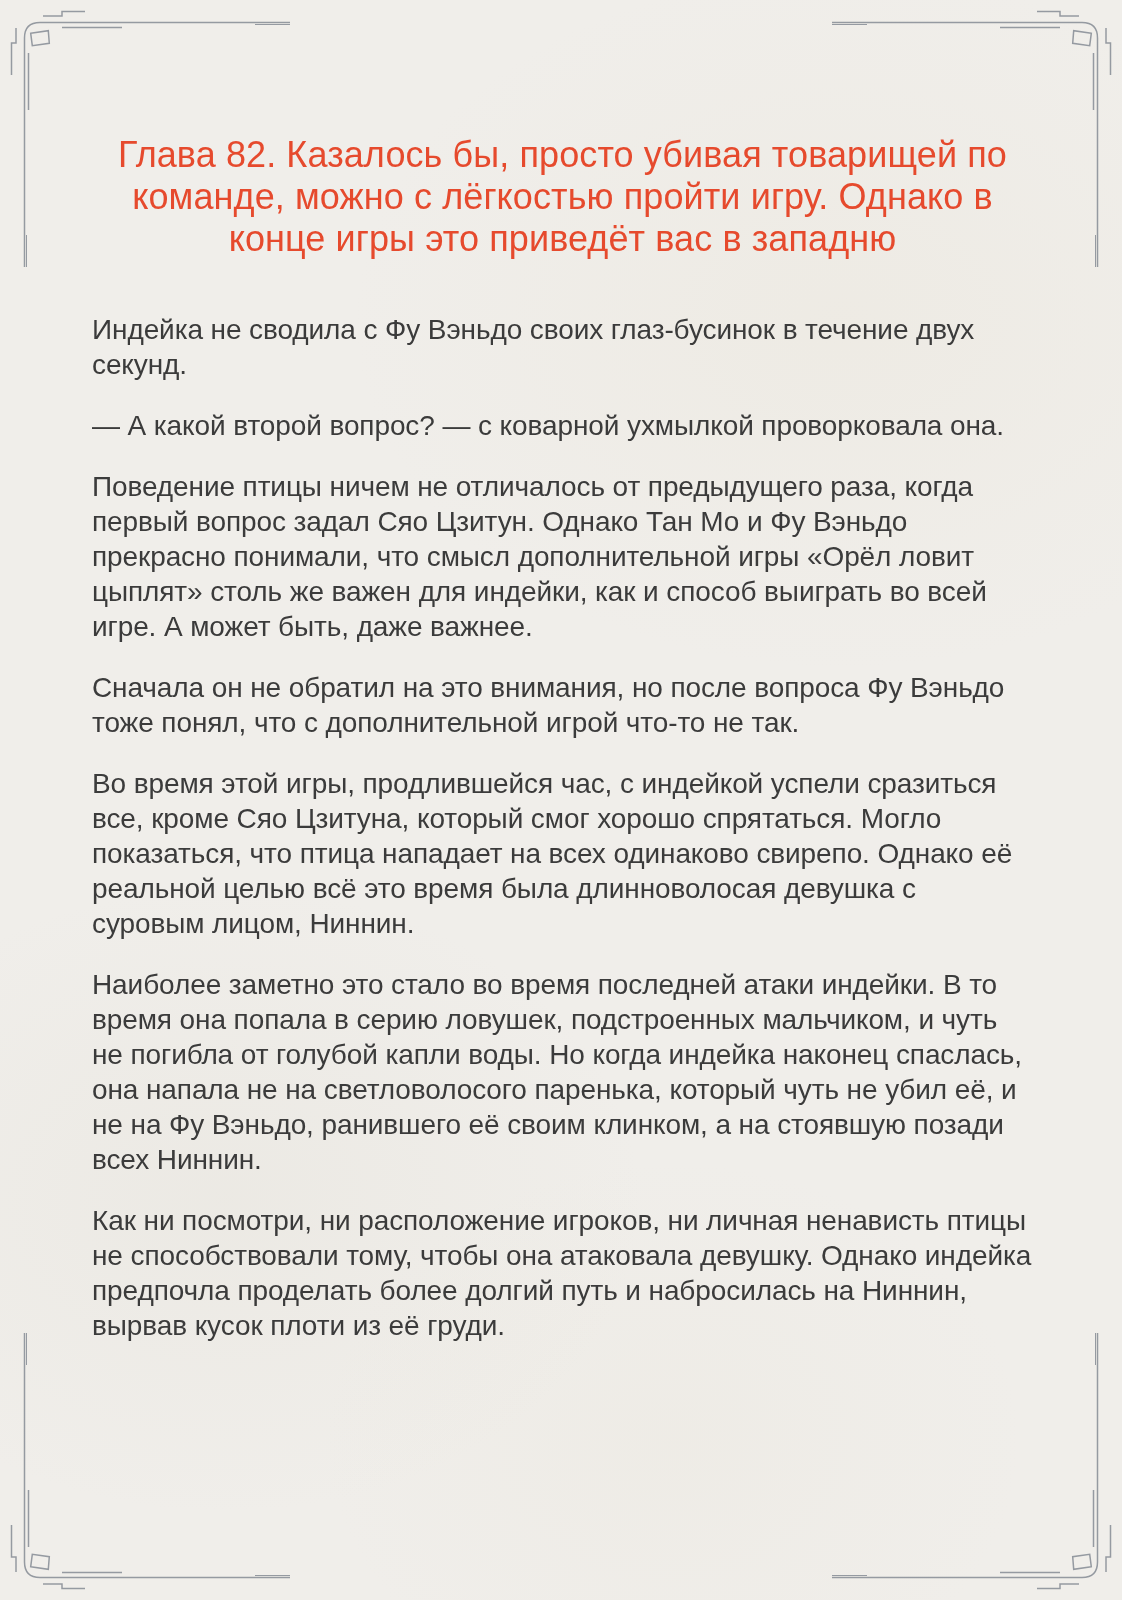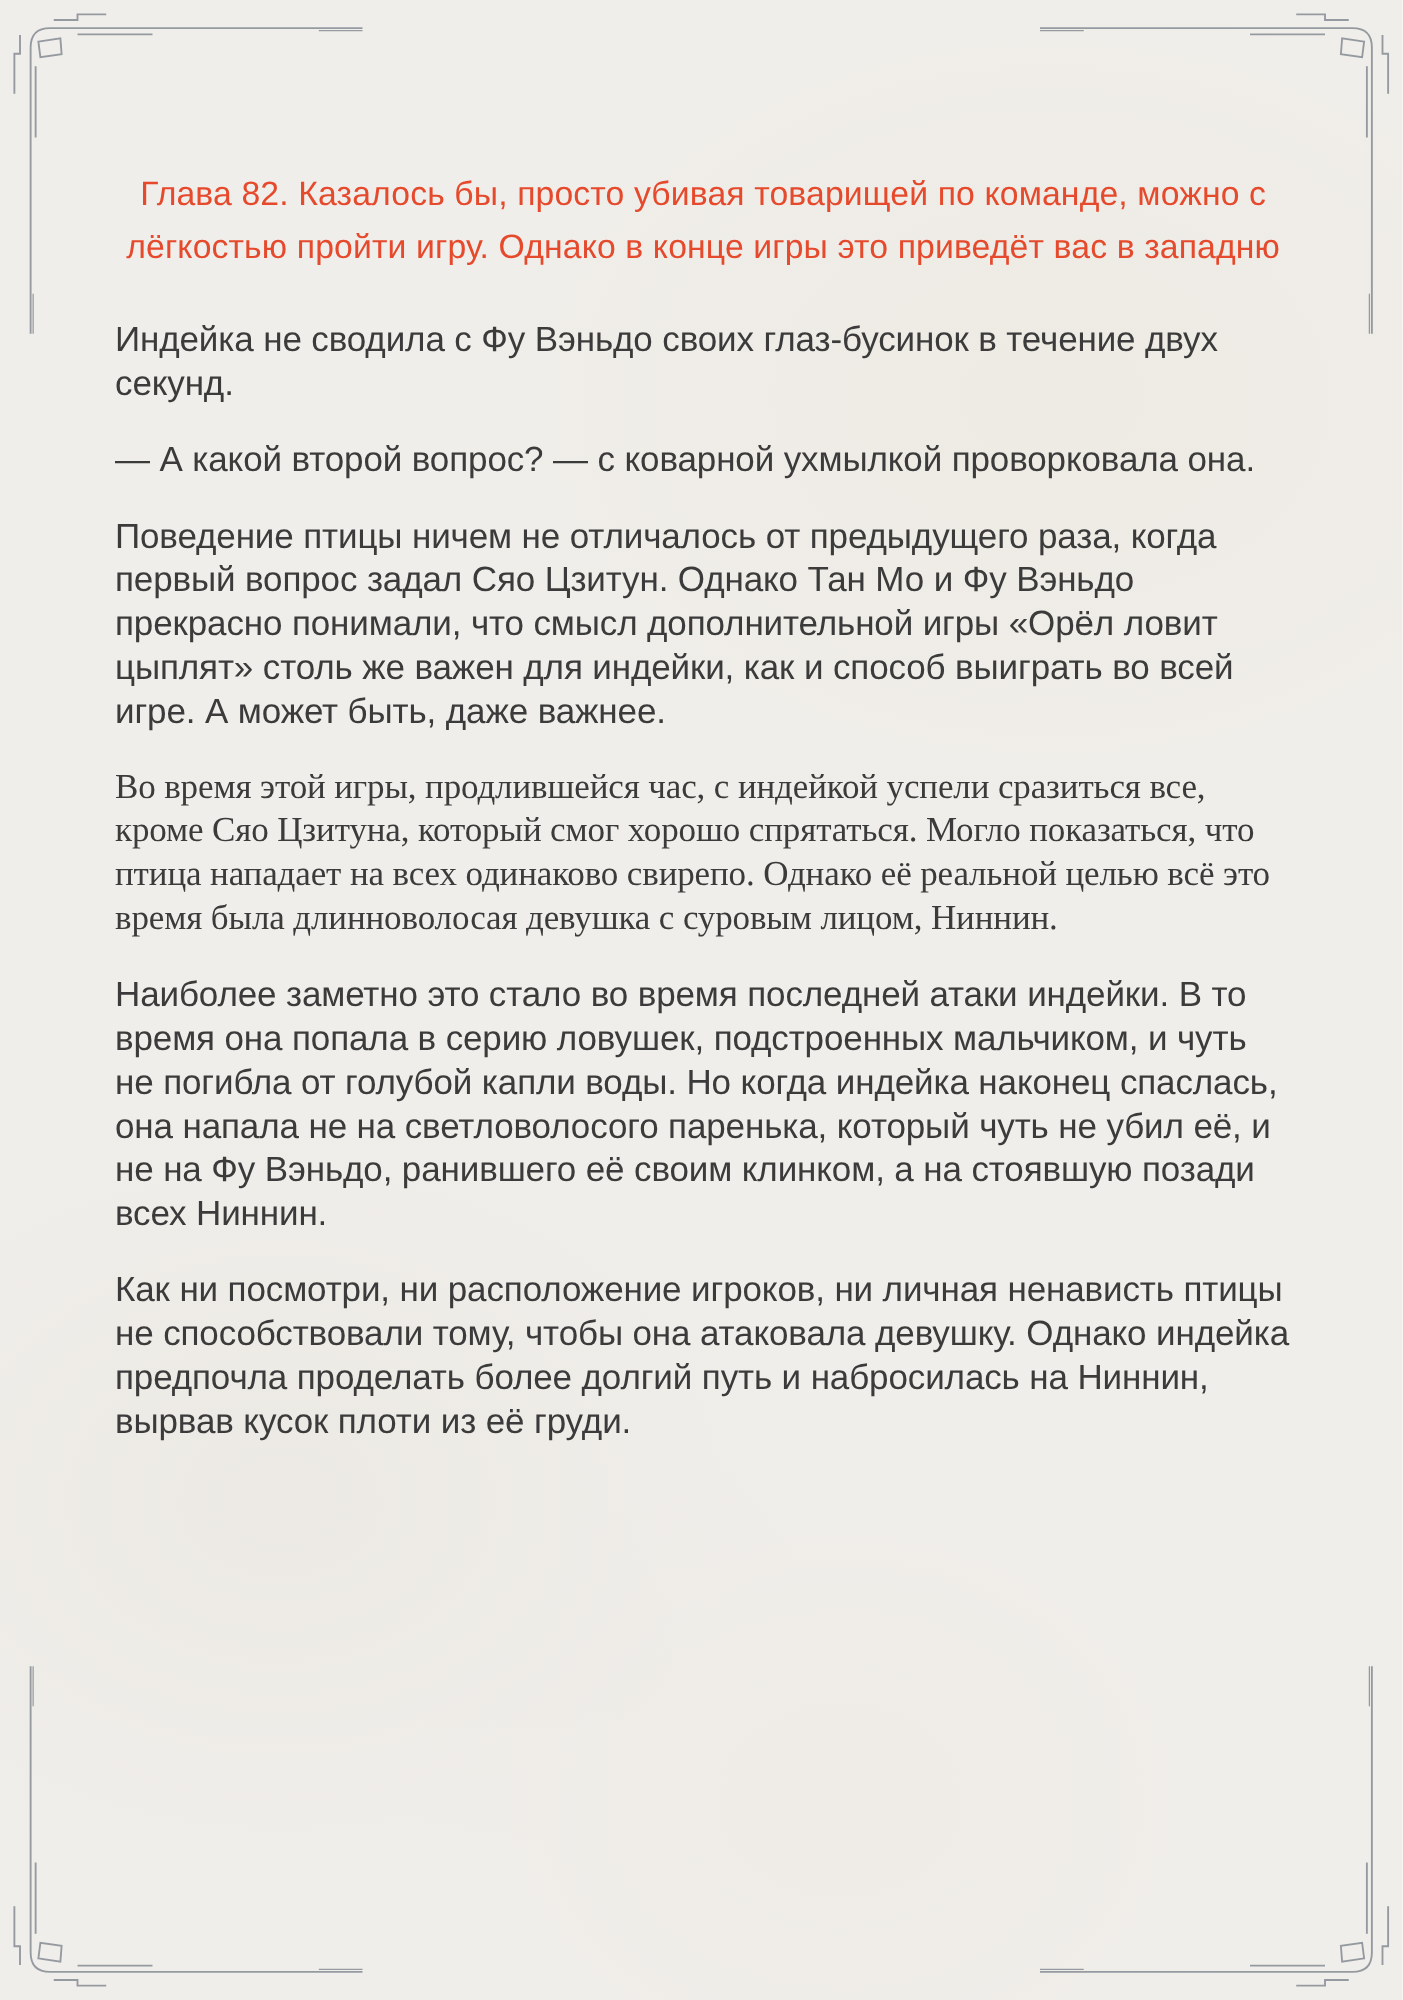--- a/index.html
+++ b/index.html
@@ -28,23 +28,23 @@
   .corner.tr { top: 0; right: 0; transform: scaleX(-1); }
   .corner.bl { bottom: 0; left: 0; transform: scaleY(-1); }
   .corner.br { bottom: 0; right: 0; transform: scale(-1,-1); }
   .content {
     position: absolute;
     left: 92px;
     top: 0;
     width: 941px;
   }
   h1.chapter-title {
-    margin: 134px 0 36px 0;
+    margin: 134px 0 52px 0;
     text-align: center;
-    font-size: 27px;
+    font-size: 36px;
     line-height: 42px;
     font-weight: 400;
     letter-spacing: 0.1px;
   }
   p.body-par {
     margin: 0 0 26px 0;
     font-size: 28px;
     line-height: 35px;
     font-weight: 400;
     letter-spacing: -0.1px;
@@ -94,18 +94,19 @@
     <path d="M 30.7 33.3 L 48.3 30.7 L 49.3 43.3 L 32.3 45.7 Z"></path>
     <path d="M 43 16 L 62 16 L 62 11.5 L 85 11.5"></path>
     <path d="M 16 28 L 16 43 L 11.5 43 L 11.5 75"></path>
   </svg>
 
   <div class="content">
     <h1 class="chapter-title" style="color: rgb(230, 74, 45);">Глава 82. Казалось бы, просто убивая товарищей по команде, можно с лёгкостью пройти игру. Однако в конце игры это приведёт вас в западню</h1>
     <p class="body-par" style="color: rgb(59, 59, 59);">Индейка не сводила с Фу Вэньдо своих глаз-бусинок в течение двух секунд.</p>
     <p class="body-par" style="color: rgb(59, 59, 59);">— А какой второй вопрос? — с коварной ухмылкой проворковала она.</p>
     <p class="body-par" style="color: rgb(59, 59, 59);">Поведение птицы ничем не отличалось от предыдущего раза, когда первый вопрос задал Сяо Цзитун. Однако Тан Мо и Фу Вэньдо прекрасно понимали, что смысл дополнительной игры «Орёл ловит цыплят» столь же важен для индейки, как и способ выиграть во всей игре. А может быть, даже важнее.</p>
-    <p class="body-par" style="color: rgb(59, 59, 59); font-family: Liberation Serif, serif;">Во время этой игры, продлившейся час, с индейкой успели сразиться все, кроме Сяо Цзитуна, который смог хорошо спрятаться. Могло показаться, что птица нападает на всех одинаково свирепо. Однако её реальной целью всё это время была длинноволосая девушка с суровым лицом, Ниннин.</p>
+    <p class="body-par" style="color: rgb(59, 59, 59);">Сначала он не обратил на это внимания, но после вопроса Фу Вэньдо тоже понял, что с дополнительной игрой что-то не так.</p>
+    <p class="body-par" style="color: rgb(59, 59, 59);">Во время этой игры, продлившейся час, с индейкой успели сразиться все, кроме Сяо Цзитуна, который смог хорошо спрятаться. Могло показаться, что птица нападает на всех одинаково свирепо. Однако её реальной целью всё это время была длинноволосая девушка с суровым лицом, Ниннин.</p>
     <p class="body-par" style="color: rgb(59, 59, 59);">Наиболее заметно это стало во время последней атаки индейки. В то время она попала в серию ловушек, подстроенных мальчиком, и чуть не погибла от голубой капли воды. Но когда индейка наконец спаслась, она напала не на светловолосого паренька, который чуть не убил её, и не на Фу Вэньдо, ранившего её своим клинком, а на стоявшую позади всех Ниннин.</p>
     <p class="body-par" style="color: rgb(59, 59, 59);">Как ни посмотри, ни расположение игроков, ни личная ненависть птицы не способствовали тому, чтобы она атаковала девушку. Однако индейка предпочла проделать более долгий путь и набросилась на Ниннин, вырвав кусок плоти из её груди.</p>
   </div>
 
 </div>
 
 </body></html>

